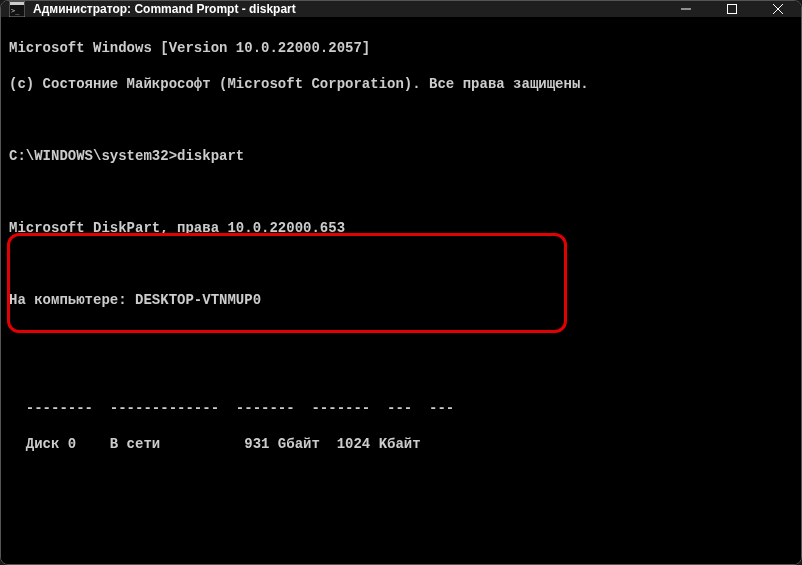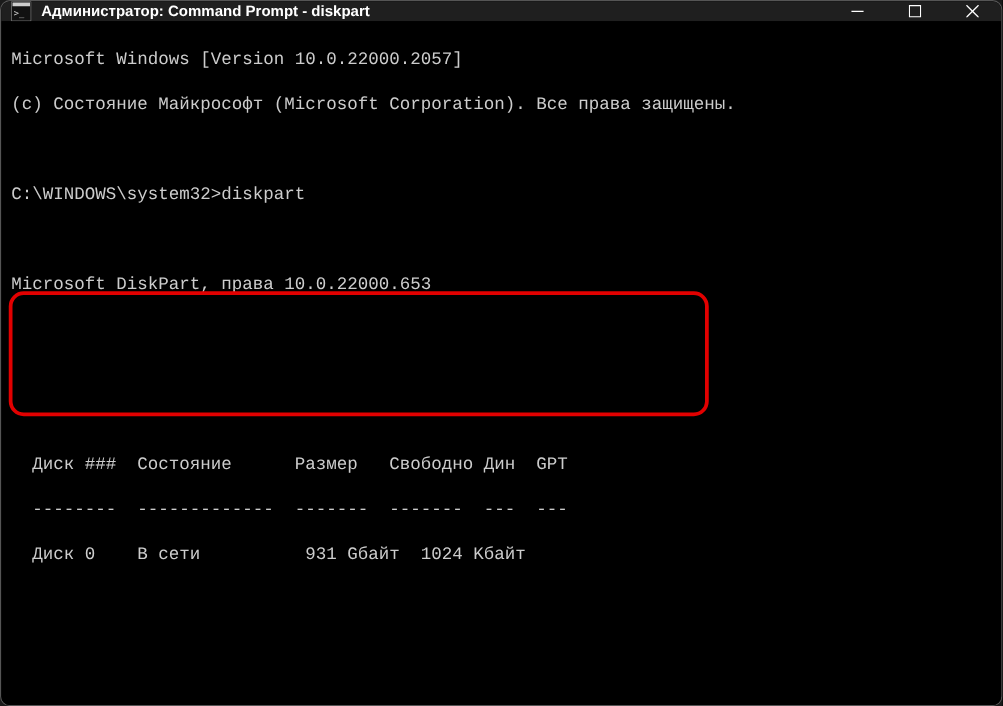--- a/index.html
+++ b/index.html
@@ -66,21 +66,21 @@
     .highlight-box {
       position: absolute;
       border: 3px solid #e20000;
       border-radius: 12px;
       left: 6px;
       top: 216px;
       width: 560px;
       height: 100px;
       pointer-events: none;
     }
-    .line { min-height: 18px; }
+    .line { min-height: 18px; font-weight: bold; }
   </style>
 </head>
 <body>
 
 <div class="window">
   <div class="titlebar">
     <span class="titlebar-icon">
       <svg viewBox="0 0 16 16">
         <rect x="0" y="0" width="16" height="16" fill="#111" stroke="#888" stroke-width="1"></rect>
         <rect x="1" y="1" width="14" height="3" fill="#ccc"></rect>
@@ -108,23 +108,23 @@
     </div>
   </div>
   <div class="terminal">
 <div class="line">Microsoft Windows [Version 10.0.22000.2057]</div>
 <div class="line">(с) Состояние Майкрософт (Microsoft Corporation). Все права защищены.</div>
 <div class="line"></div>
 <div class="line">C:\WINDOWS\system32&gt;diskpart</div>
 <div class="line"></div>
 <div class="line">Microsoft DiskPart, права 10.0.22000.653</div>
 <div class="line"></div>
+<div class="line">На компьютере: DESKTOP-VTNMUP0</div>
 <div class="line"></div>
 <div class="line"></div>
-<div class="line">  Диск ###  Состояние      Размер   Свободно Дин  GPT</div>
 <div class="line">  --------  -------------  -------  -------  ---  ---</div>
 <div class="line">  Диск 0    В сети          931 Gбайт  1024 Kбайт</div>
 
 
 
     <div class="highlight-box"></div>
   </div>
 </div>
 
 </body></html>

